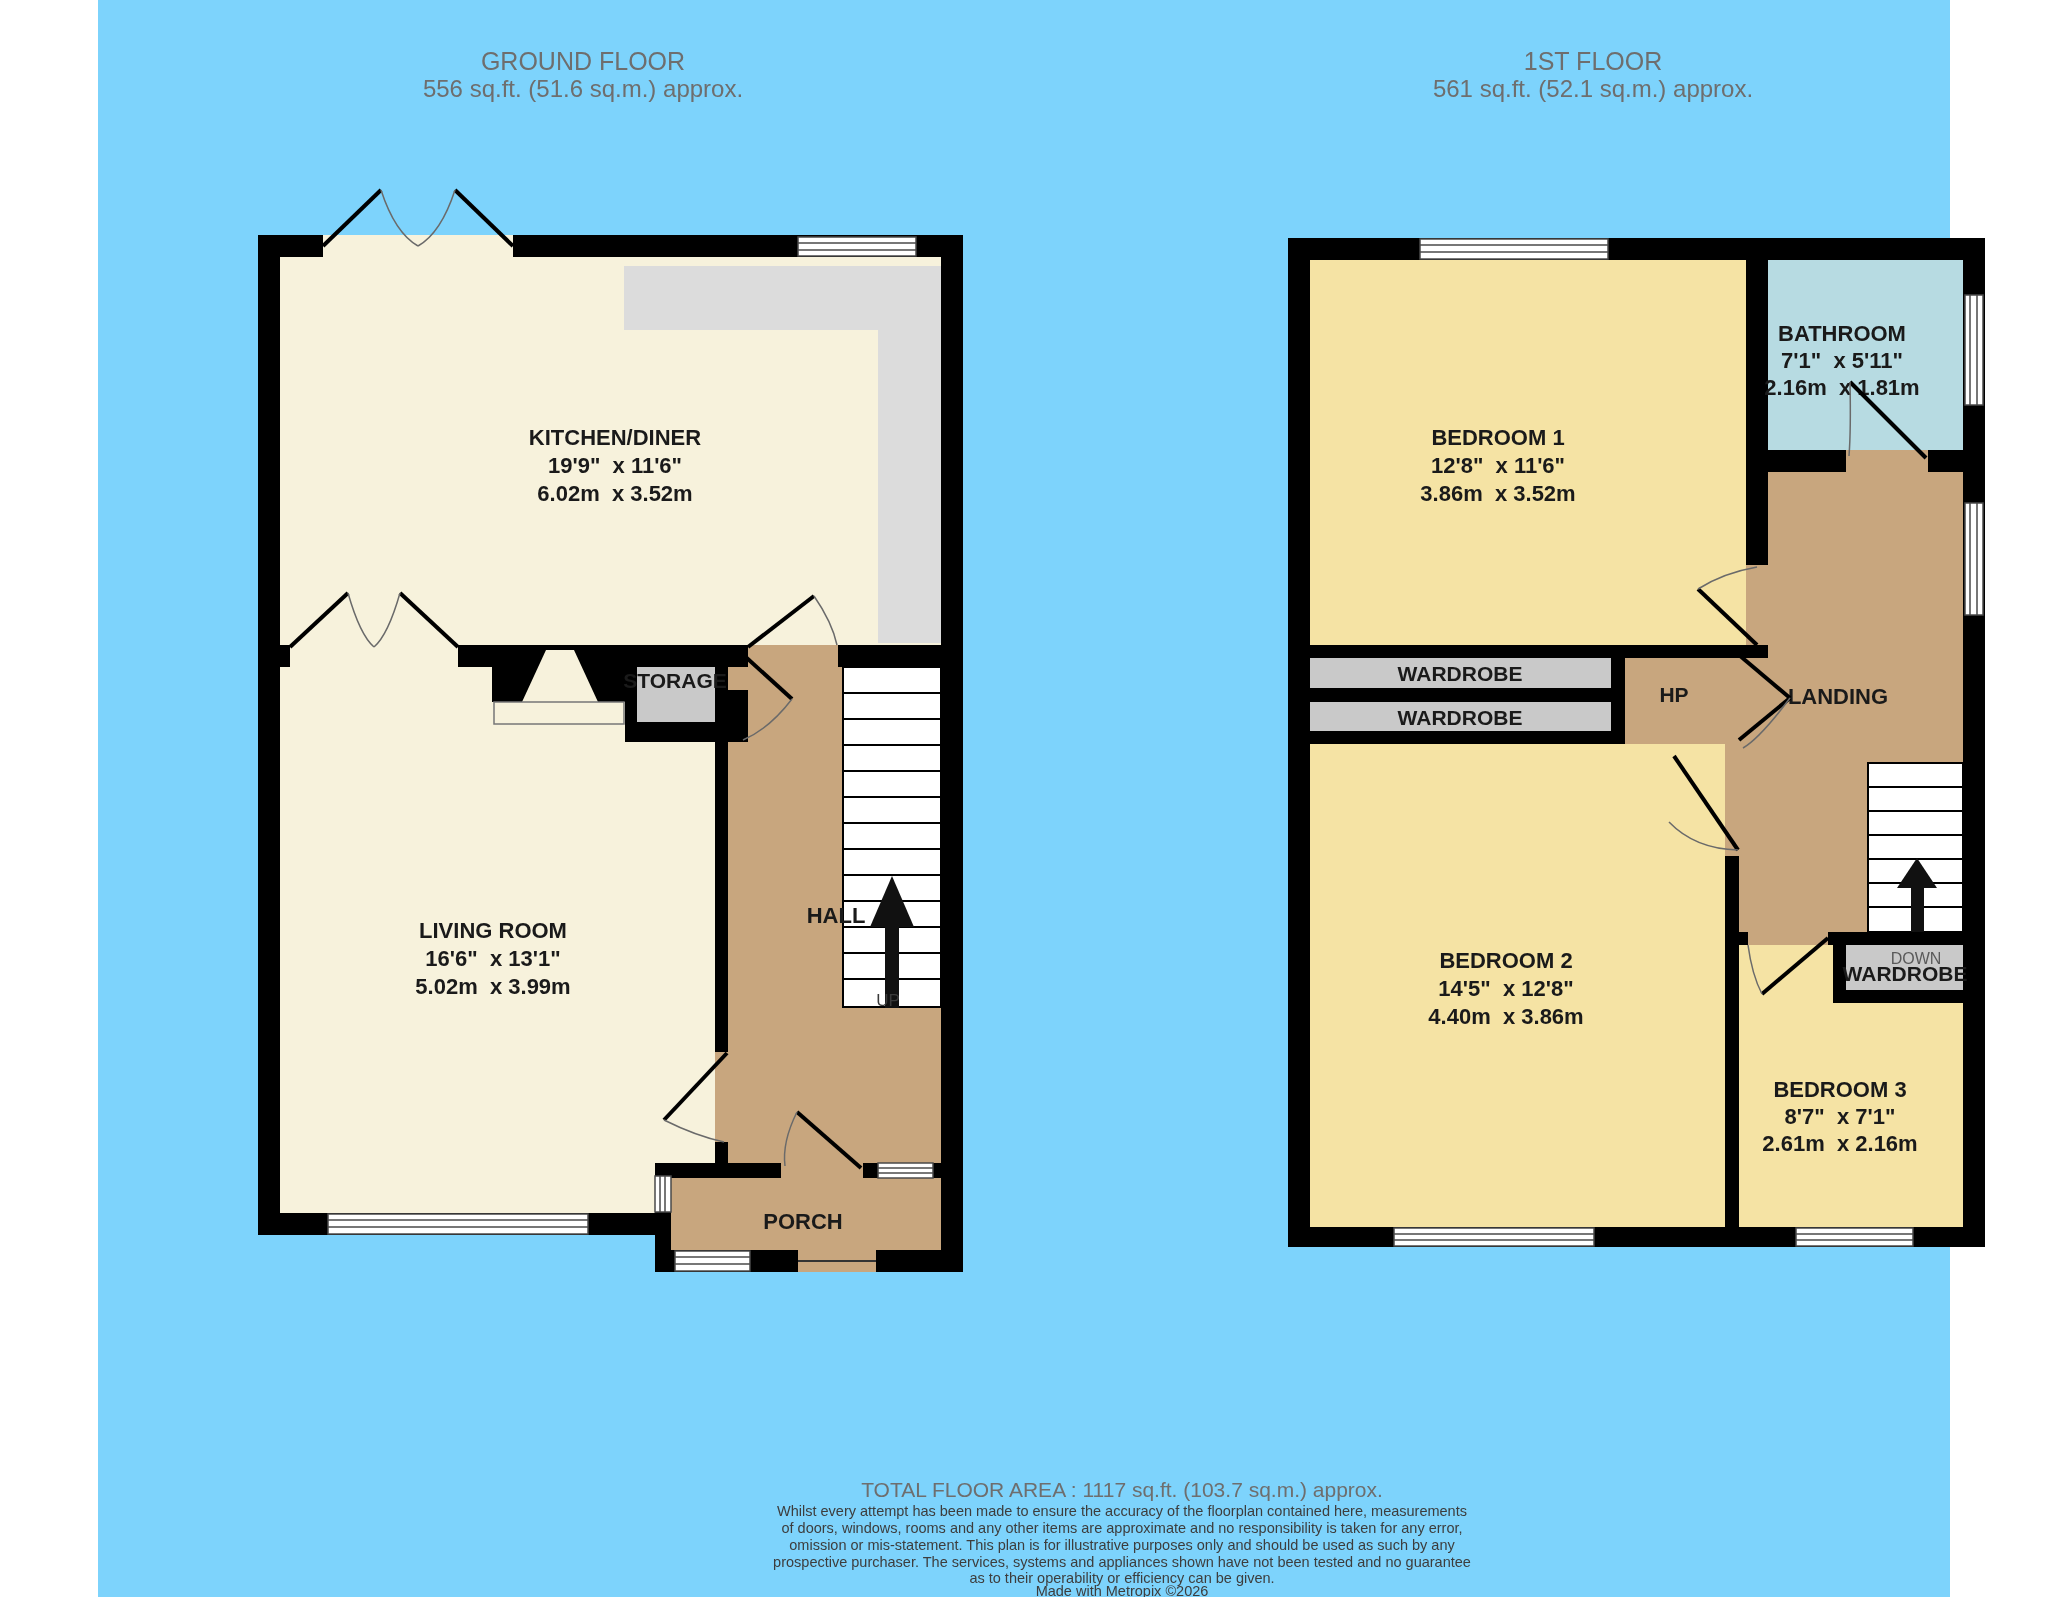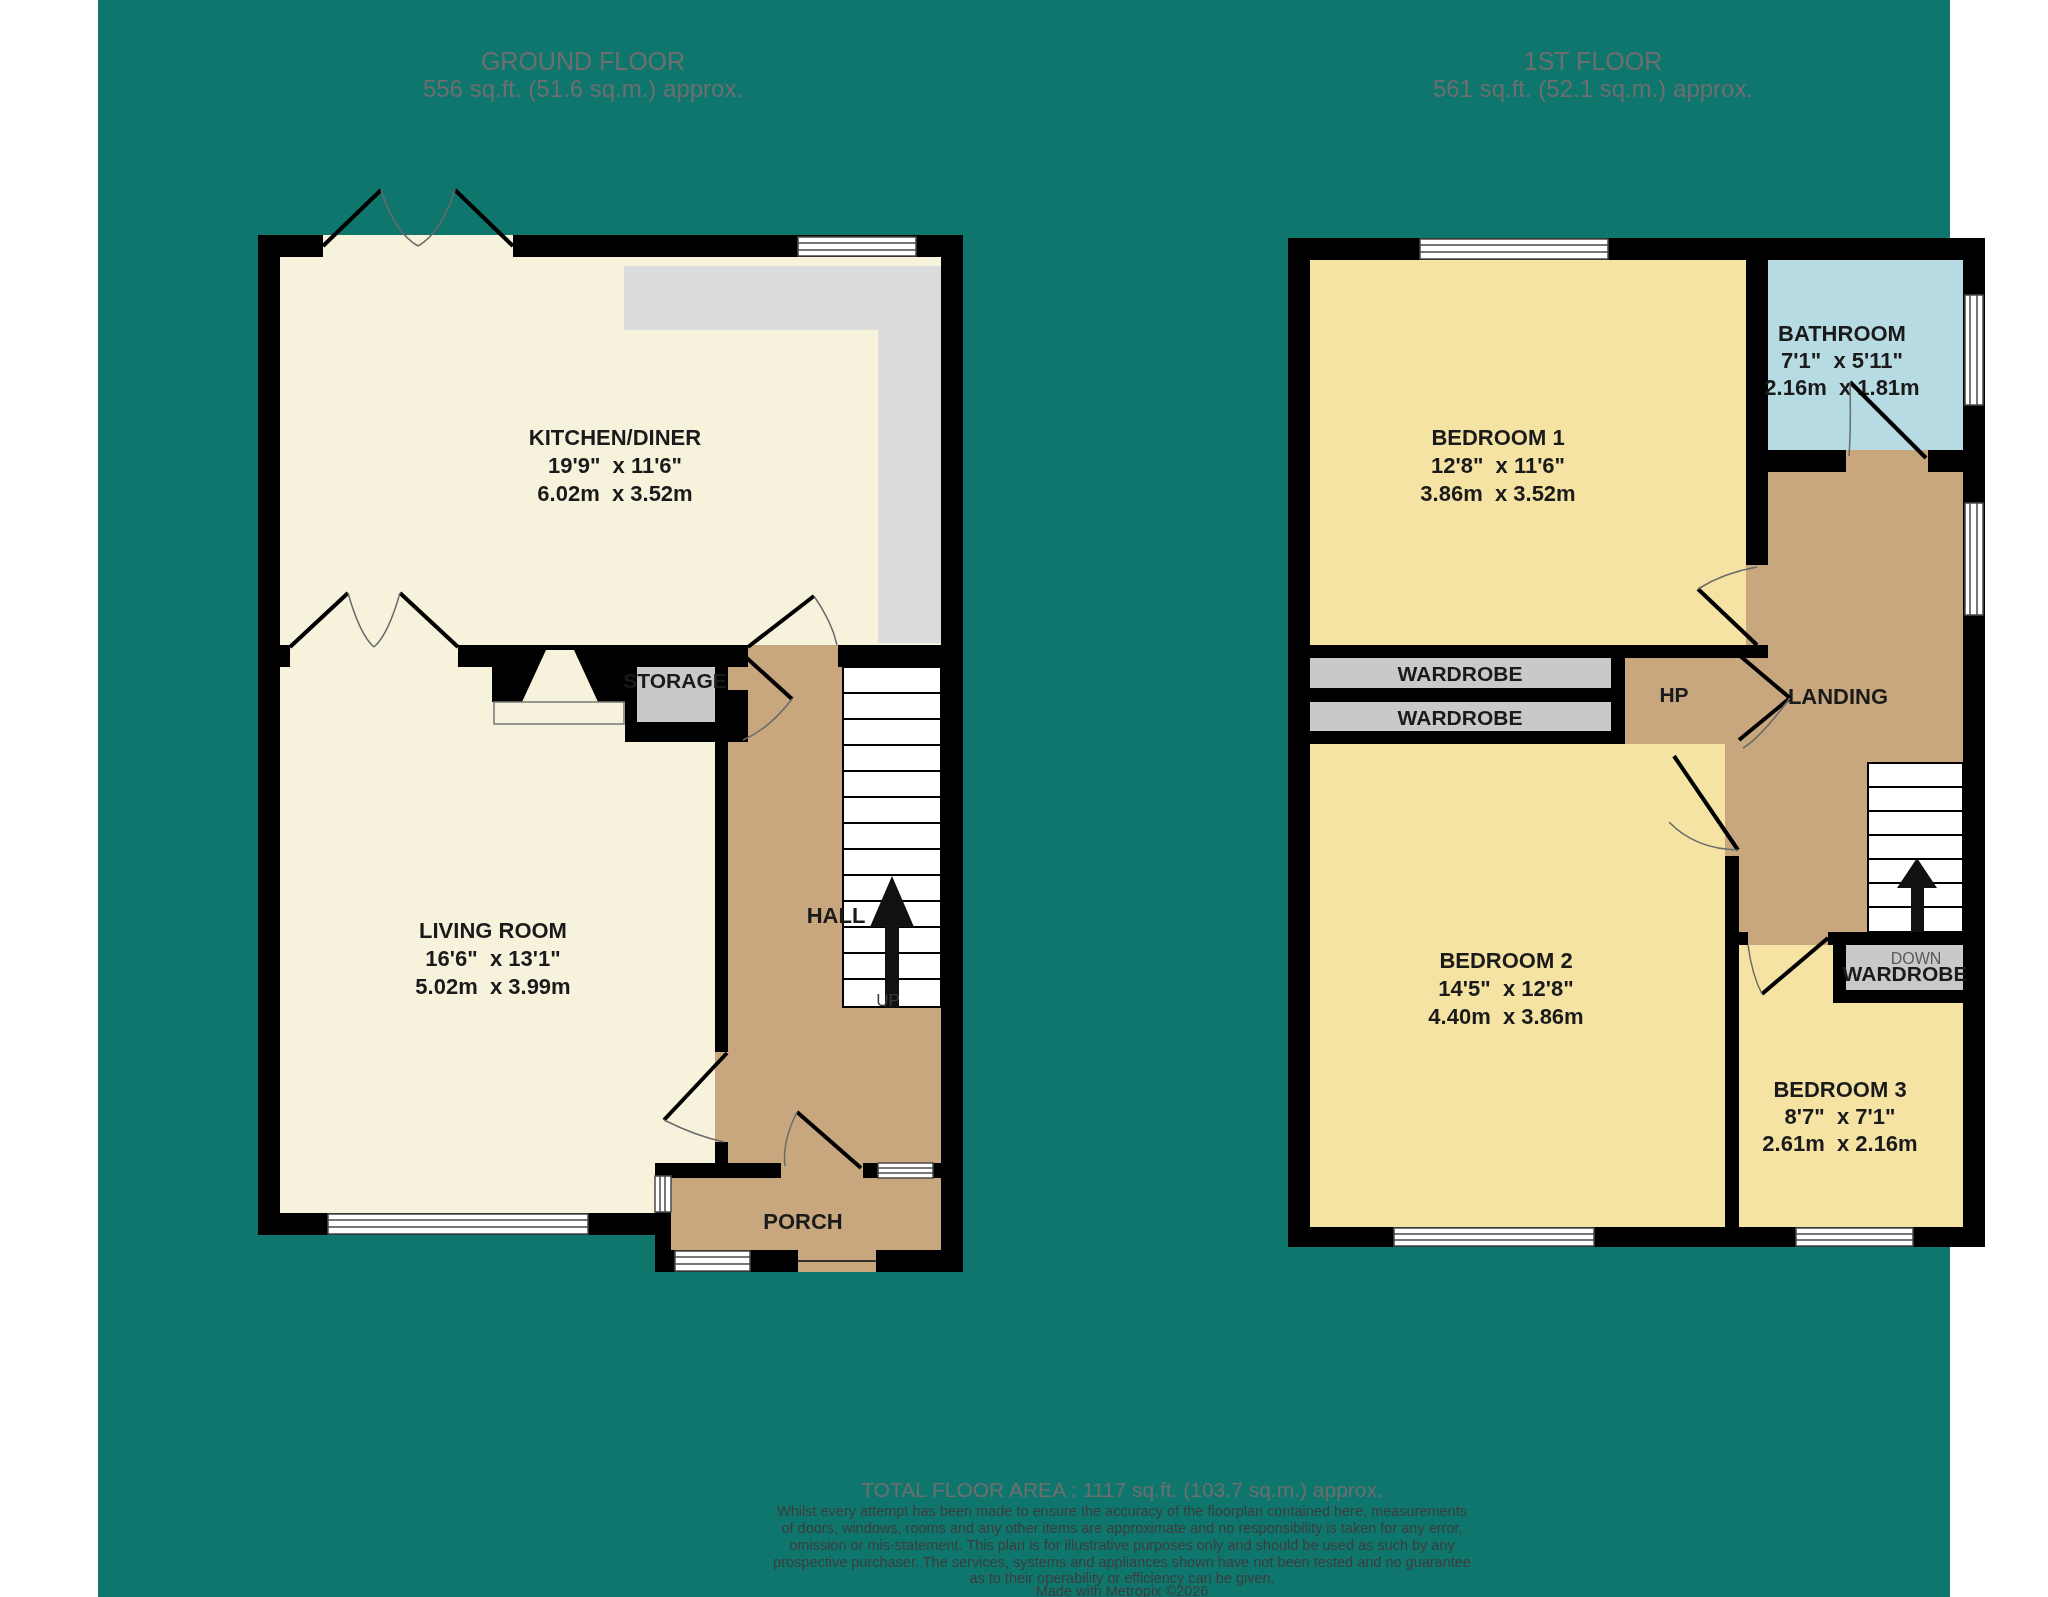--- a/index.html
+++ b/index.html
@@ -1,16 +1,16 @@
 <!DOCTYPE html>
 <html><head>
 <meta charset="utf-8">
 <style>
   html,body{margin:0;padding:0;background:#ffffff;}
-  .page{width:1852px;height:1597px;position:relative;background:#0f766e;margin:0 auto;}
+  .page{width:1852px;height:1597px;position:relative;background:#7dd3fc;margin:0 auto;}
   svg{display:block;}
   text{white-space:pre;}
   .t-title{font-family:"Liberation Sans",sans-serif;font-size:25px;fill:#6e6e6e;text-anchor:middle;}
   .t-sub{font-family:"Liberation Sans",sans-serif;font-size:24px;fill:#6e6e6e;text-anchor:middle;}
   .rl{font-family:"Liberation Sans",sans-serif;font-size:22px;font-weight:bold;fill:#1a1a1a;text-anchor:middle;}
   .rl-s{font-family:"Liberation Sans",sans-serif;font-size:21px;font-weight:bold;fill:#1a1a1a;text-anchor:middle;}
   .t-dir{font-family:"Liberation Sans",sans-serif;font-size:17px;fill:#3a3a3a;text-anchor:middle;}
   .t-down{font-family:"Liberation Sans",sans-serif;font-size:16px;fill:#5a5a5a;text-anchor:middle;}
   .t-total{font-family:"Liberation Sans",sans-serif;font-size:21px;fill:#6e6e6e;text-anchor:middle;}
   .t-disc{font-family:"Liberation Sans",sans-serif;font-size:14.5px;fill:#3d3d3d;text-anchor:middle;}

